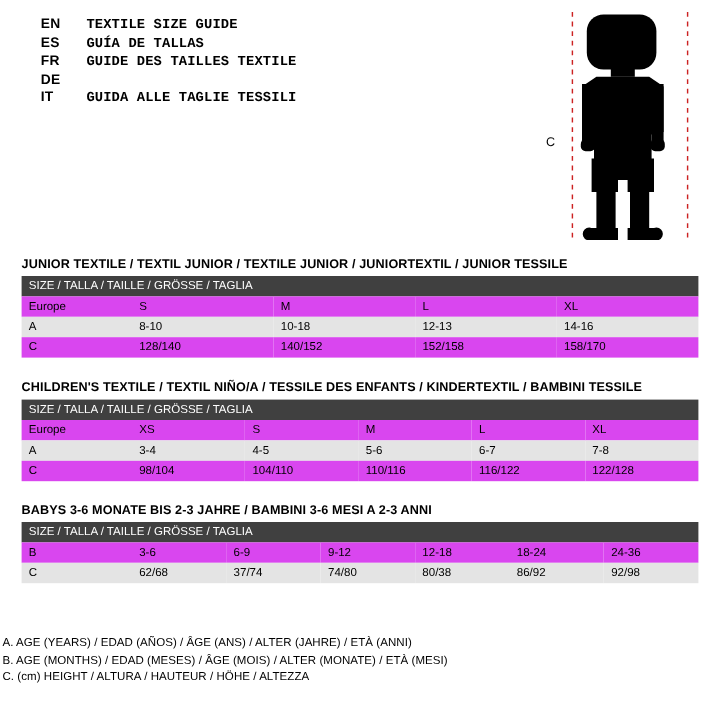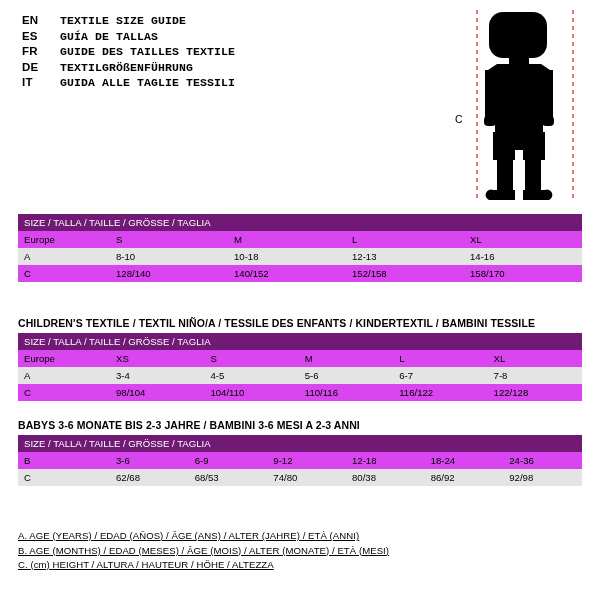--- a/index.html
+++ b/index.html
@@ -24,20 +24,21 @@
   .header {
     position: absolute;
     top: 14px;
     left: 22px;
     width: 420px;
   }
   .lang-row {
     display: flex;
     align-items: baseline;
     margin-bottom: 2.5px;
+    margin-left: 12px;
   }
   .lang-code {
     width: 38px;
     font-size: 11.5px;
     font-weight: bold;
     letter-spacing: 0.2px;
   }
   .lang-title {
     font-size: 11.5px;
     font-weight: bold;
@@ -78,41 +79,40 @@
     width: 564px;
     table-layout: fixed;
   }
   table.size td, table.size th {
     font-size: 9.6px;
     padding: 3px 0 3px 6px;
     text-align: left;
     font-weight: normal;
   }
   tr.head-row td {
-    background: #701a75;
+    background: #404040;
     color: #ffffff;
     font-size: 9.6px;
     font-weight: normal;
     padding: 3px 0 3px 6px;
   }
   tr.row-a td {
     background: #e4e4e4;
   }
   tr.row-b td {
     background: #d946ef;
   }
   .first-col { width: 92px; }
 
   
   .legend {
     position: absolute;
-    left: 18px;
+    left: 2px;
     top: 530px;
     width: 564px;
-    text-decoration: underline;
   }
   .legend div {
     font-size: 9.6px;
     margin-bottom: 3.5px;
     letter-spacing: 0.05px;
   }
 </style>
 </head>
 <body>
 
@@ -126,21 +126,20 @@
     <div class="lang-row">
       <div class="lang-code">ES</div>
       <div class="lang-title">GUÍA DE TALLAS</div>
     </div>
     <div class="lang-row">
       <div class="lang-code">FR</div>
       <div class="lang-title">GUIDE DES TAILLES TEXTILE</div>
     </div>
     <div class="lang-row">
       <div class="lang-code">DE</div>
-      <div class="lang-title">TEXTILGRÖßENFÜHRUNG</div>
     </div>
     <div class="lang-row">
       <div class="lang-code">IT</div>
       <div class="lang-title">GUIDA ALLE TAGLIE TESSILI</div>
     </div>
   </div>
 
   <div class="figure">
     <div class="c-label">C</div>
     <svg width="125" height="195" viewBox="0 0 125 195">
@@ -167,20 +166,21 @@
         <rect x="42" y="150" width="16" height="34"></rect>
         <rect x="70" y="150" width="16" height="34"></rect>
 
         <path d="M38 182 h22 v10 h-26 a4 4 0 0 1 4 -10 z"></path>
         <path d="M68 182 h22 a4 4 0 0 1 4 10 h-26 z"></path>
       </g>
     </svg>
   </div>
 
   <div class="section" style="top:214px;">
+    <div class="section-title">JUNIOR TEXTILE / TEXTIL JUNIOR / TEXTILE JUNIOR / JUNIORTEXTIL / JUNIOR TESSILE</div>
     <table class="size">
       <colgroup>
         <col class="first-col">
           <col>
           <col>
           <col>
           <col>
       </colgroup>
       <tbody>
         <tr class="head-row">
@@ -275,21 +275,21 @@
           <td>3-6</td>
           <td>6-9</td>
           <td>9-12</td>
           <td>12-18</td>
           <td>18-24</td>
           <td>24-36</td>
         </tr>
         <tr class="row-a">
           <td>C</td>
           <td>62/68</td>
-          <td>68/53</td>
+          <td>37/74</td>
           <td>74/80</td>
           <td>80/38</td>
           <td>86/92</td>
           <td>92/98</td>
         </tr>
       </tbody>
     </table>
   </div>
 
   <div class="legend">

